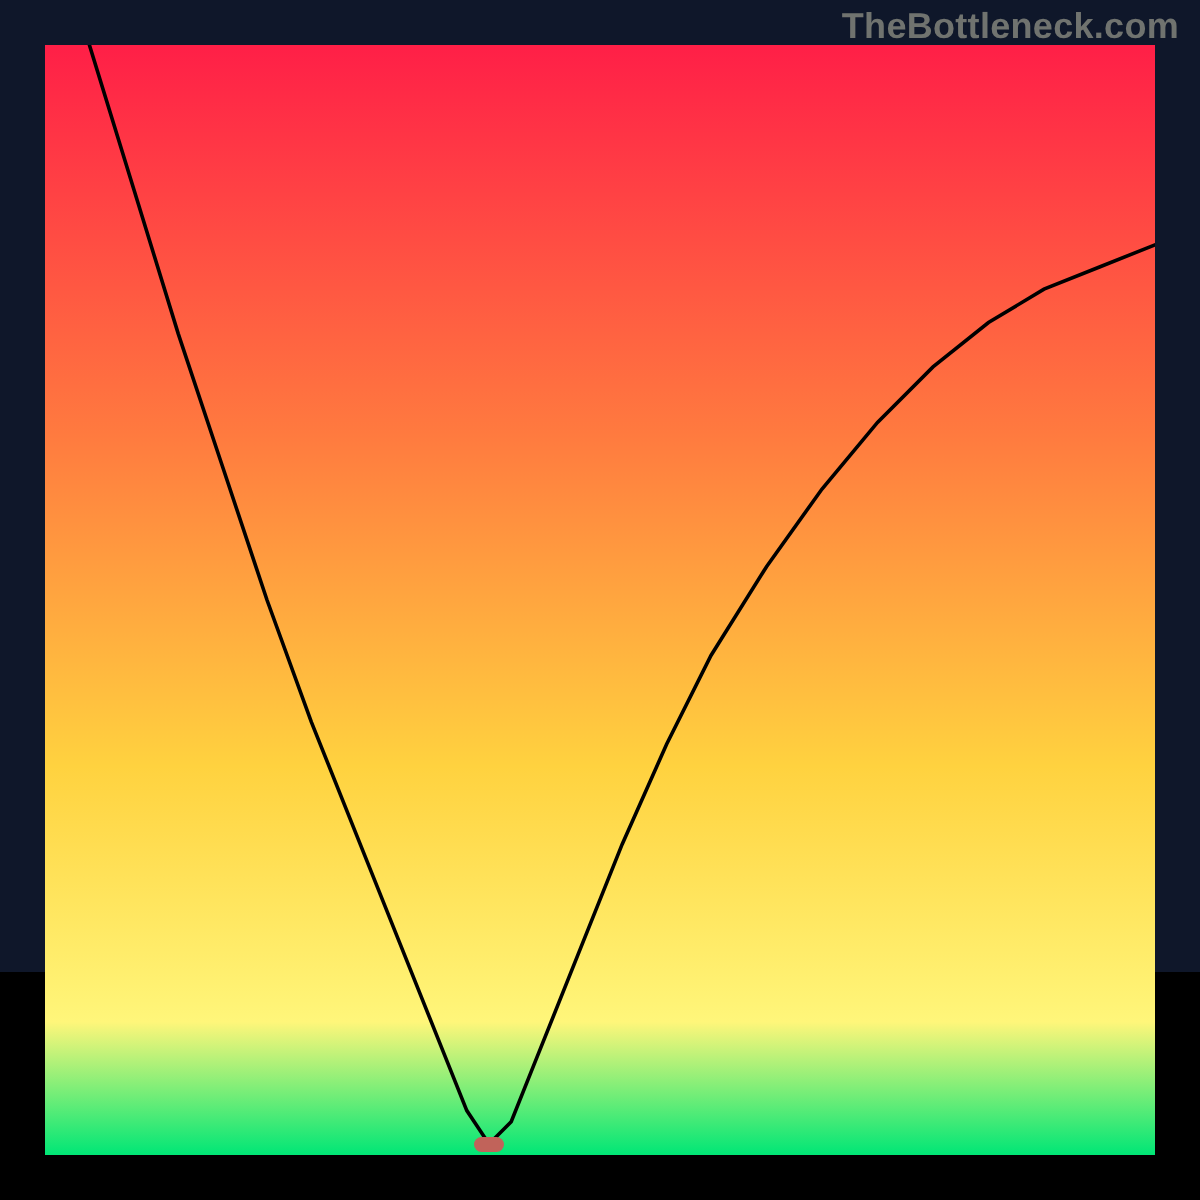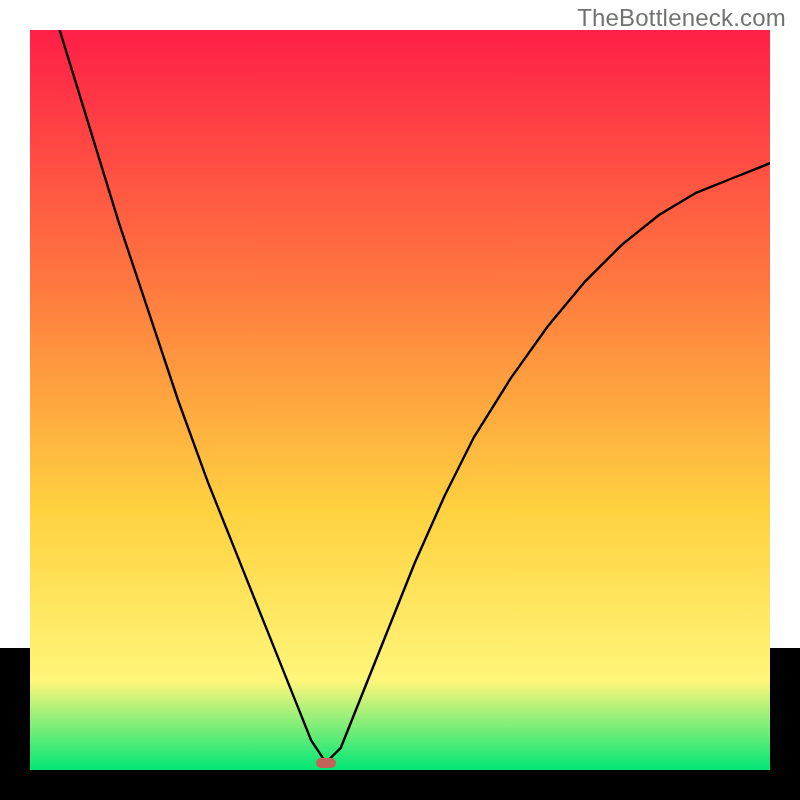--- a/index.html
+++ b/index.html
@@ -1,21 +1,22 @@
 <!DOCTYPE html>
 <html><head>
 <meta charset="utf-8">
 <style>
   * { margin: 0; padding: 0; box-sizing: border-box; }
   html, body { width: 800px; height: 800px; overflow: hidden; background: #000; }
   .frame {
     position: relative;
     width: 800px;
     height: 648px;
-    background: #ffffff;
+    background: #0f172a;
+    font-weight: bold;
   }
   .watermark {
     position: absolute;
     top: 4px;
     right: 14px;
     font-family: Arial, Helvetica, sans-serif;
     font-size: 24px;
     color: #70736f;
     letter-spacing: 0.2px;
     z-index: 10;

